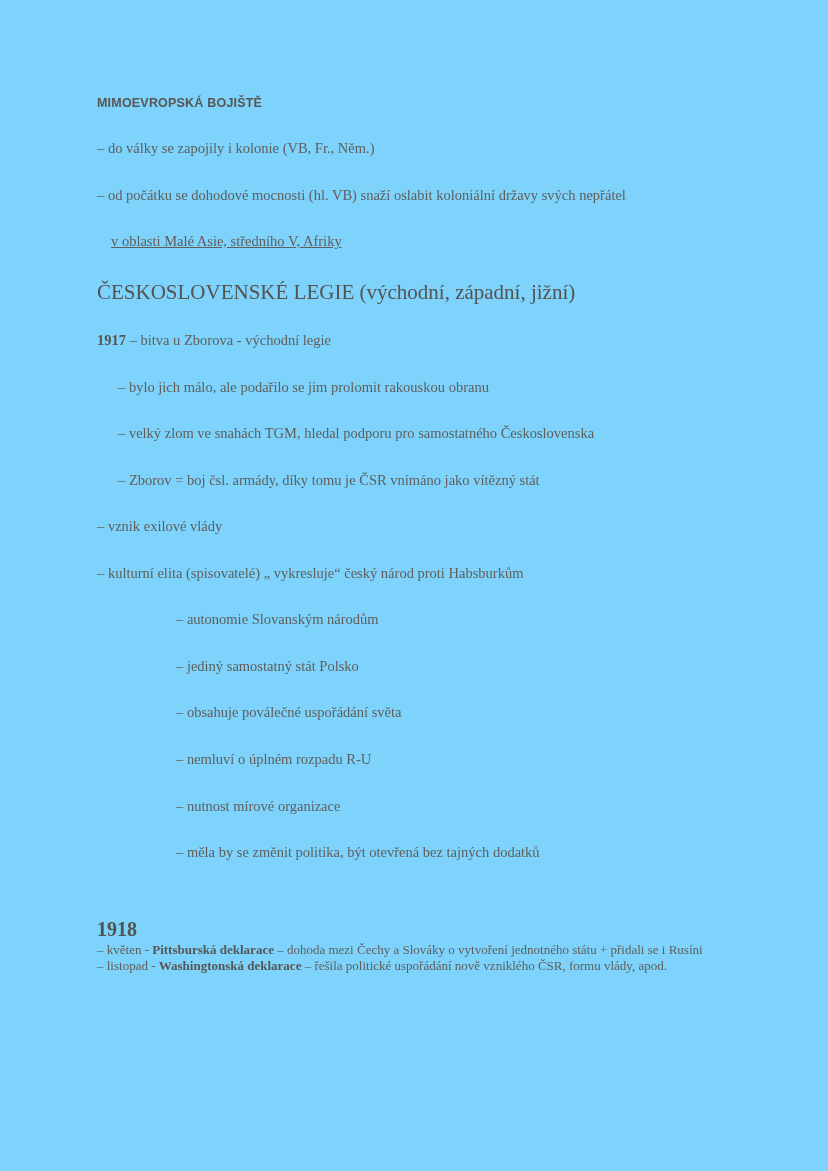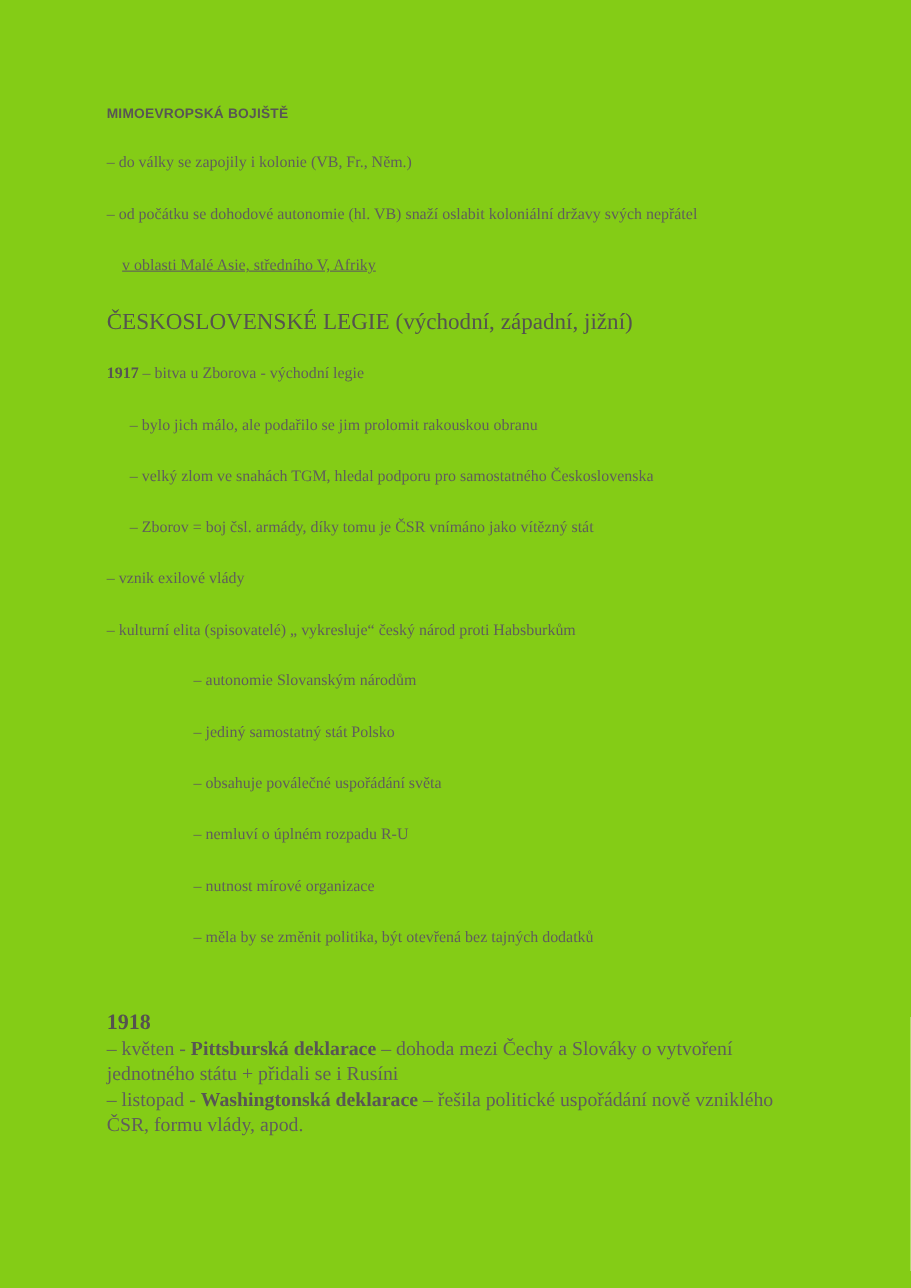--- a/index.html
+++ b/index.html
@@ -11,21 +11,21 @@
     width: 828px;
     height: 1171px;
     font-family: "Liberation Serif", "DejaVu Serif", serif;
     color: #5d5b59;
     -webkit-font-smoothing: antialiased;
   }
   .page {
     position: relative;
     width: 828px;
     height: 1171px;
-    background: #84cc16;
+    background: #7dd3fc;
     overflow: hidden;
   }
   .content {
     position: absolute;
     left: 97px;
     top: 96px;
     width: 616px;
   }
 
   
@@ -66,42 +66,42 @@
     font-weight: bold;
     font-size: 20px;
     color: #55534f;
     margin: 0 0 1px 0;
     line-height: 1.15;
   }
   .tight-block {
     width: 614px;
   }
   .tight-line {
-    font-size: 18px;
+    font-size: 13px;
     line-height: 1.28;
     margin: 0;
     color: #605e5b;
   }
   .tight-line b {
     font-weight: bold;
     color: #585654;
   }
   .spacer-before-year { height: 28px; }
 </style>
 </head>
 <body>
 
 <div class="page">
   <div class="content">
 
     <p class="sec-title">MIMOEVROPSKÁ BOJIŠTĚ</p>
 
     <p class="para">– do války se zapojily i kolonie (VB, Fr., Něm.)</p>
 
-    <p class="para">– od počátku se dohodové autonomie (hl. VB) snaží oslabit koloniální državy svých nepřátel</p>
+    <p class="para">– od počátku se dohodové mocnosti (hl. VB) snaží oslabit koloniální državy svých nepřátel</p>
 
     <p class="para indent-hang">v oblasti Malé Asie, středního V, Afriky</p>
 
     <h1 class="big-heading">ČESKOSLOVENSKÉ LEGIE (východní, západní, jižní)</h1>
 
     <p class="para"><span class="lead-bold">1917</span><span> – bitva u Zborova - východní legie</span></p>
 
     <p class="para indent-1">– bylo jich málo, ale podařilo se jim prolomit rakouskou obranu</p>
     <p class="para indent-1">– velký zlom ve snahách TGM, hledal podporu pro samostatného Československa</p>
     <p class="para indent-1">– Zborov = boj čsl. armády, díky tomu je ČSR vnímáno jako vítězný stát</p>

